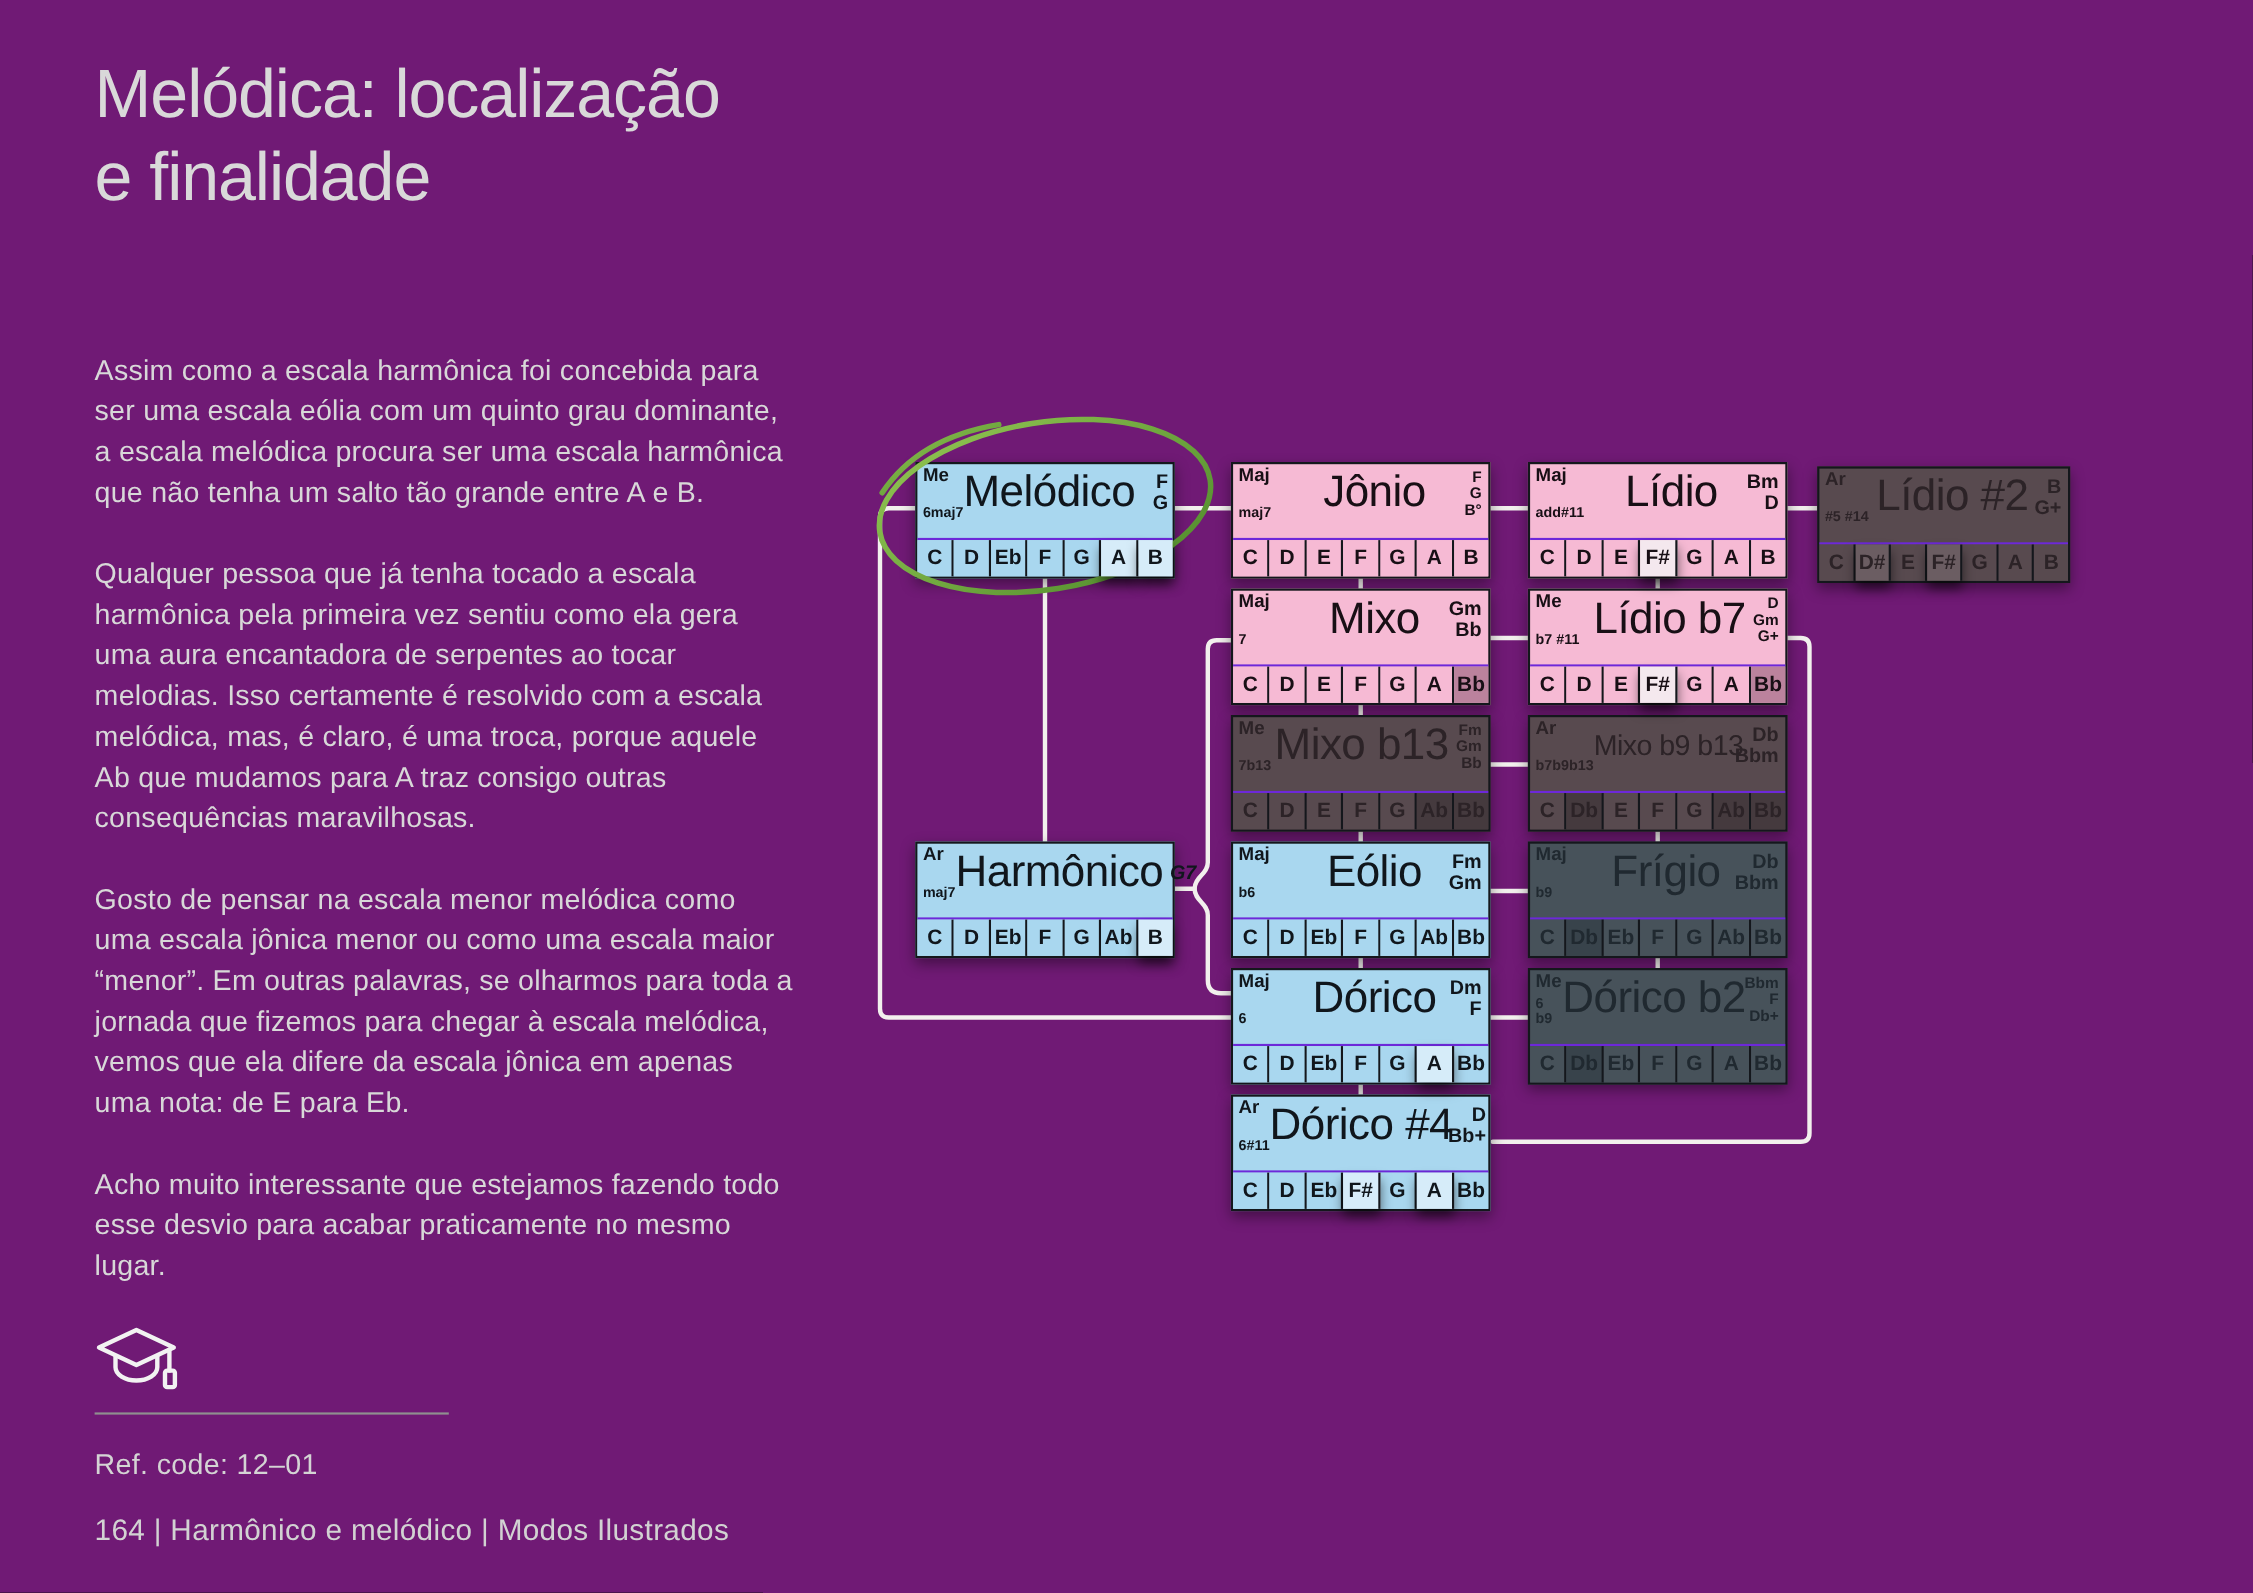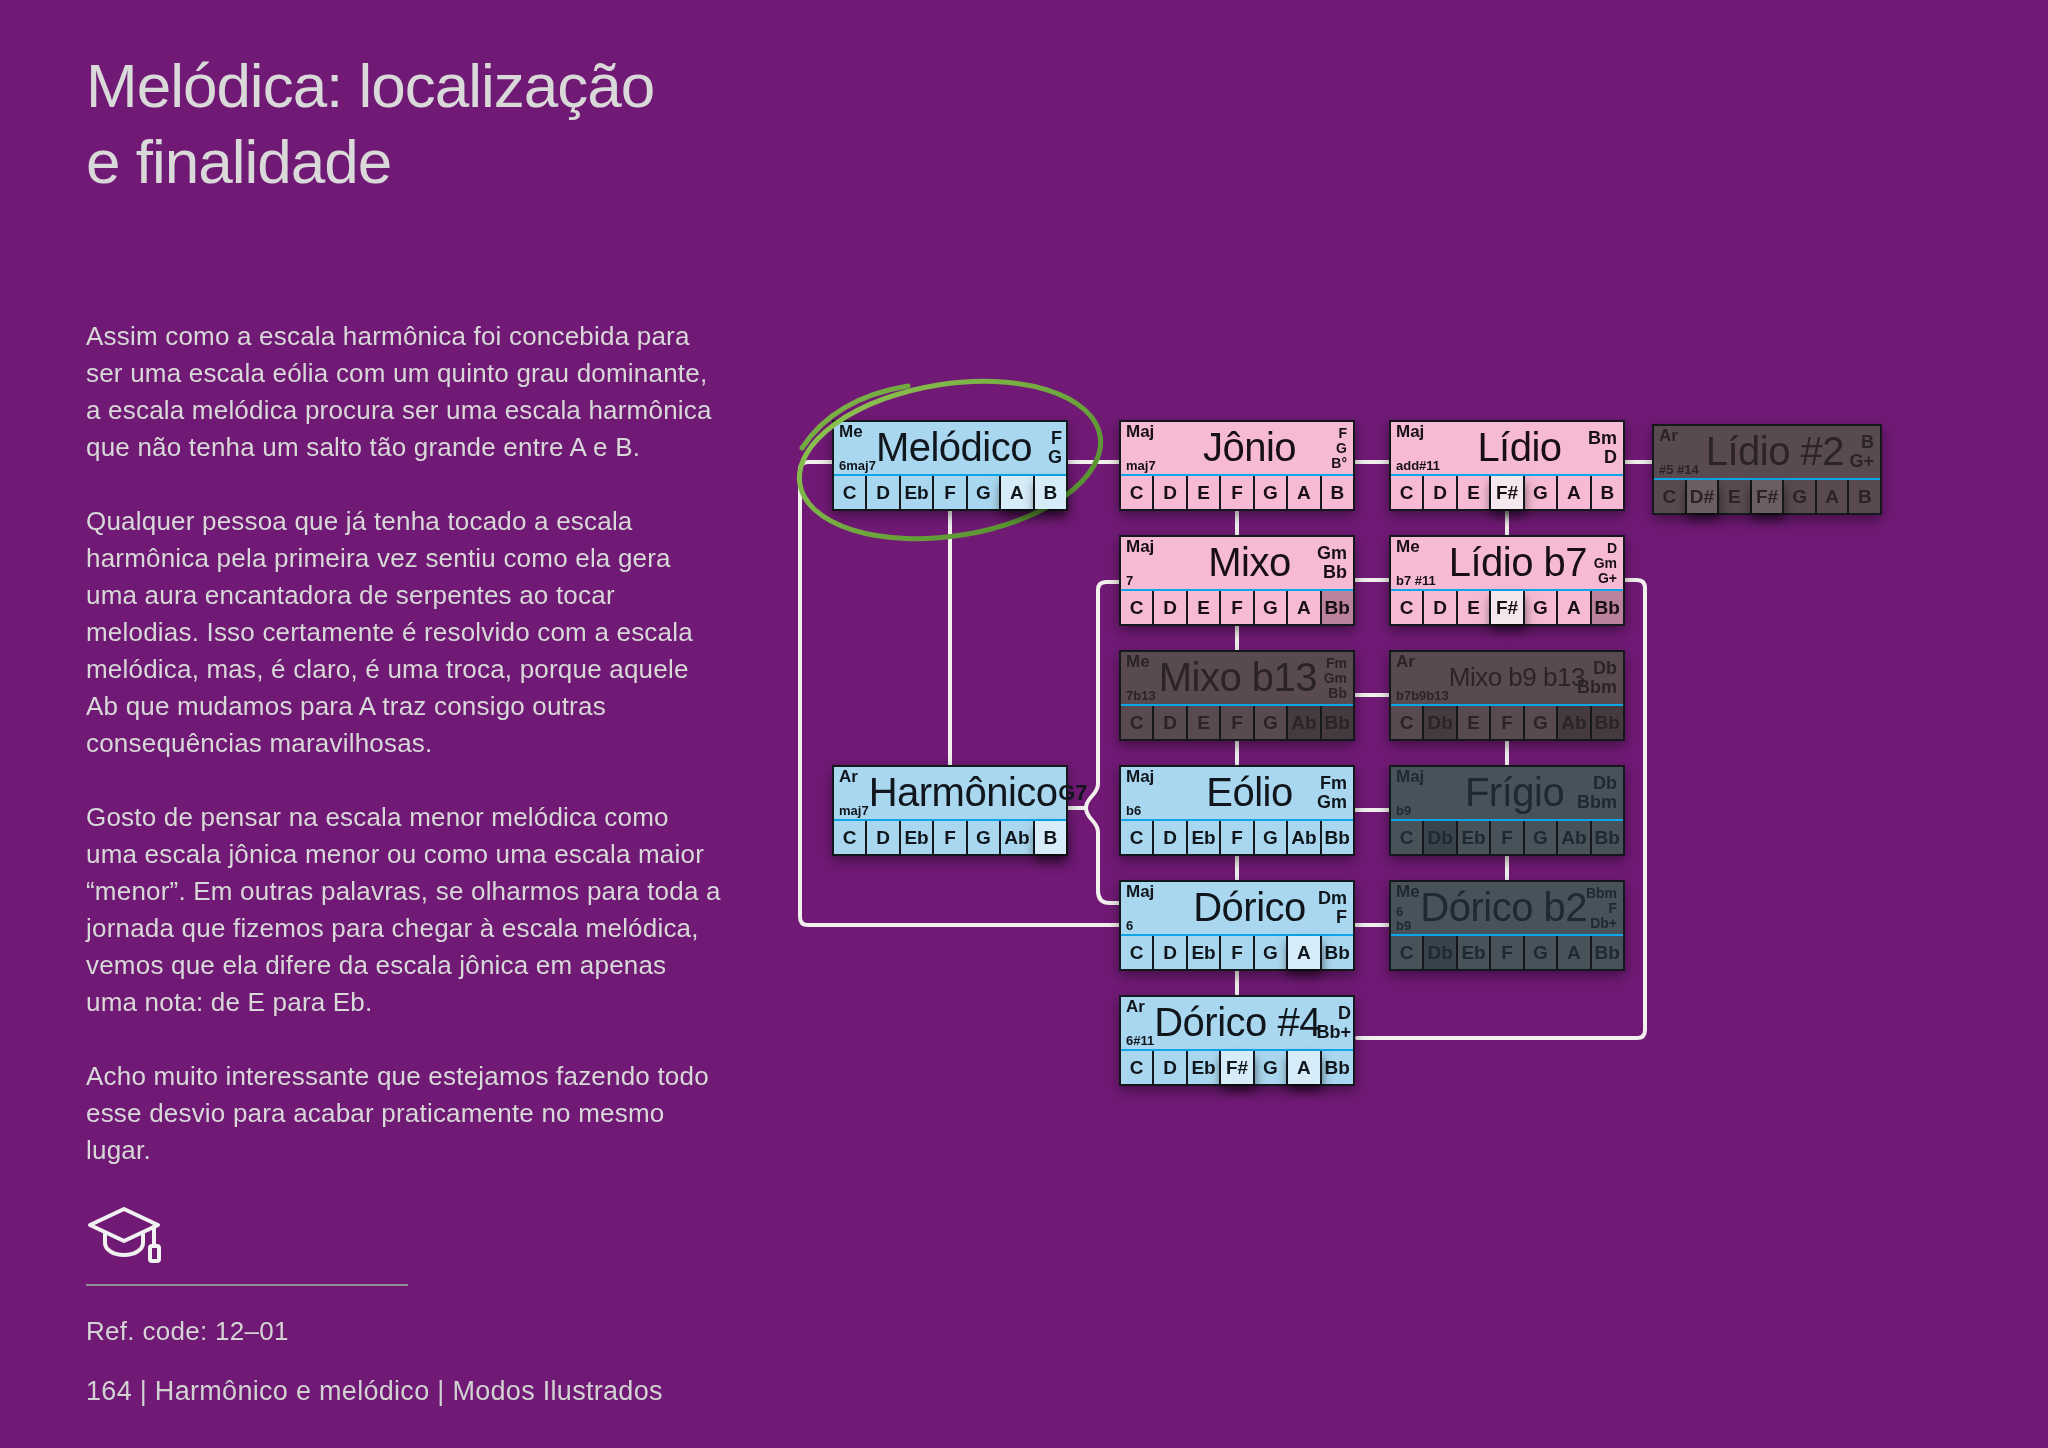--- a/index.html
+++ b/index.html
@@ -33,29 +33,29 @@
   .diagram{position:absolute;left:0;top:0;width:2048px;height:1448px;}
   svg.wires{position:absolute;left:0;top:0;}
   svg.circle-layer{position:absolute;left:0;top:0;pointer-events:none;}
   .wire{fill:none;stroke:#f2f0ed;stroke-width:4;stroke-linecap:round;stroke-linejoin:round;}
 
   .mode-box{
     position:absolute;width:236px;background:var(--bg);color:var(--ink);
     border:2px solid #14171c;box-shadow:0 5px 12px rgba(0,0,0,.4);
     box-sizing:border-box;
   }
-  .box-header{display:flex;height:50px;padding:1px 6px 1px 5px;border-bottom:2px solid #0ea5e9;}
+  .box-header{display:flex;height:50px;padding:1px 6px 16px 5px;border-bottom:2px solid #6d28d9;}
   .corner{display:flex;flex-direction:column;justify-content:space-between;width:56px;font-weight:700;}
   .corner .tl{font-size:17px;line-height:18px;}
   .corner .bl{font-size:13px;line-height:14px;}
   .box-title{flex:1;text-align:center;font-size:40px;line-height:48px;font-weight:400;letter-spacing:-.5px;white-space:nowrap;}
   .box-title.t-med{font-size:40px;}
   .box-title.t-small{font-size:26px;}
   .chords{display:flex;flex-direction:column;justify-content:center;align-items:flex-end;min-width:30px;font-weight:700;}
-  .chords.n1{font-size:22px;line-height:22px;}
+  .chords.n1{font-size:18px;line-height:22px;font-style:italic;}
   .chords.n2{font-size:18px;line-height:19px;}
   .chords.n3{font-size:14px;line-height:15px;}
   .box-notes{display:flex;height:33px;}
   .note{
     flex:1;display:flex;align-items:center;justify-content:center;
     font-size:19px;font-weight:700;border-right:2px solid #14171c;background:var(--bg);
   }
   .note:last-child{border-right:none;}
   .note.hl-light{background:var(--hl-light);box-shadow:0 7px 11px rgba(0,0,0,.55);position:relative;z-index:2;}
   .note.hl-dark{background:var(--hl-dark);}

